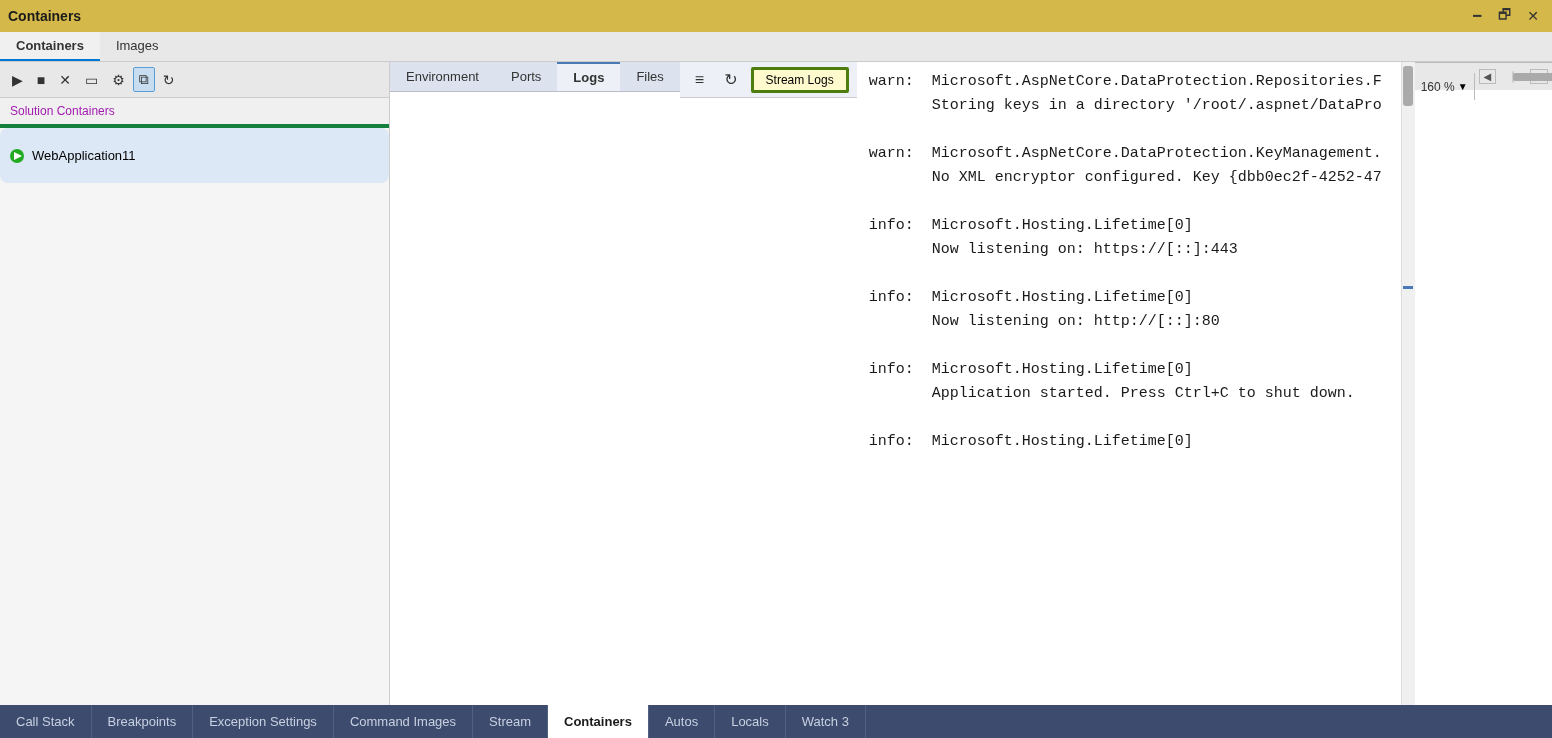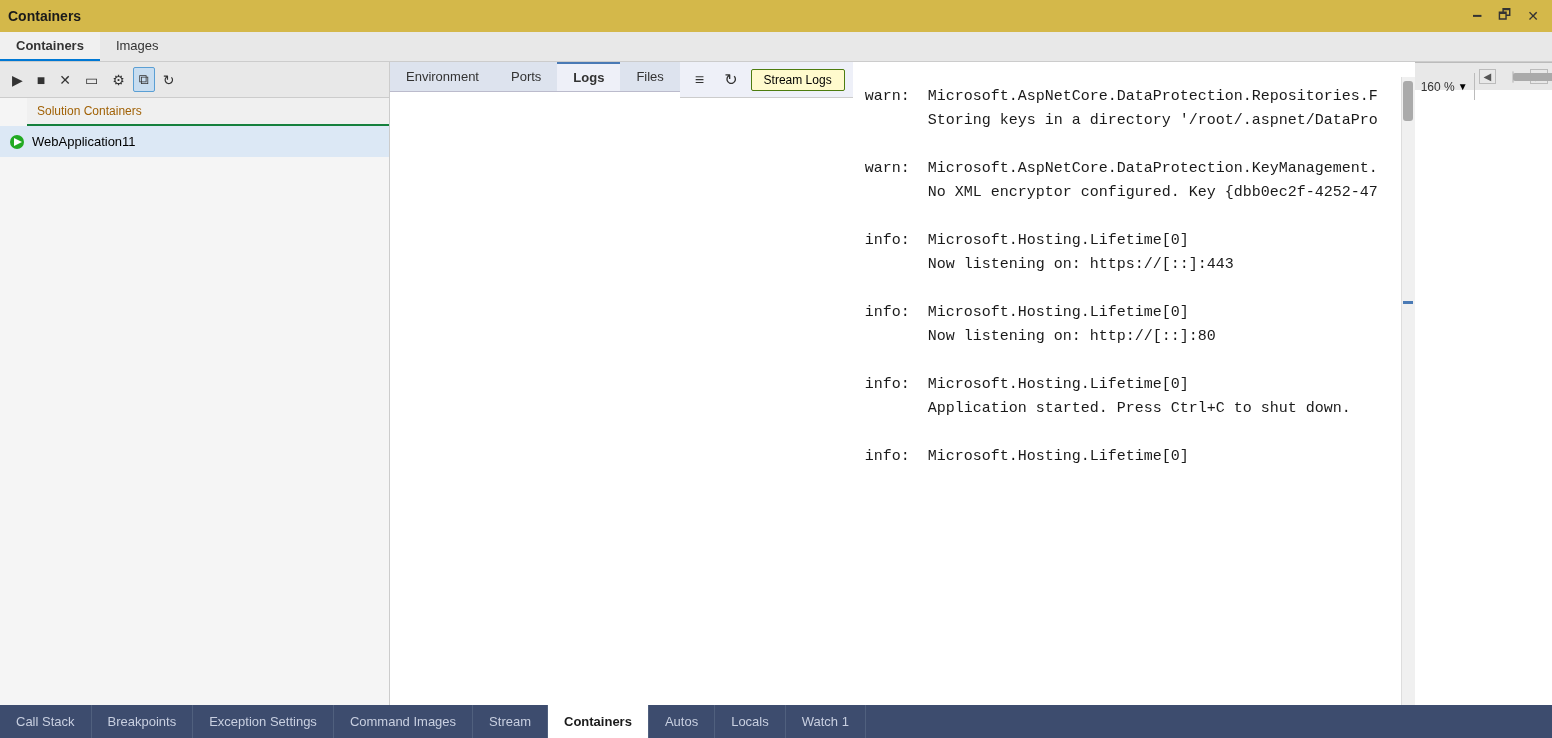--- a/index.html
+++ b/index.html
@@ -111,35 +111,35 @@
     }
     .toolbar-btn.active-btn {
       background: #c8ddf0;
       border-color: #5a9fd4;
     }
 
     
     .solution-label {
       padding: 6px 10px;
       font-size: 12px;
-      color: #a16207;
+      color: #a21caf;
       background: #f0f0f0;
-      border-bottom: 2px solid #15803d;
-      margin-left: 27px;
+      border-bottom: 4px solid #15803d;
     }
 
     
     .container-item {
       display: flex;
       align-items: center;
       gap: 8px;
-      padding: 8px 10px;
+      padding: 20px 10px;
       background: #dce8f5;
       cursor: pointer;
       font-size: 13px;
+      border-radius: 8px;
     }
     .container-item .dot {
       width: 14px;
       height: 14px;
       border-radius: 50%;
       background: #22aa22;
       display: flex;
       align-items: center;
       justify-content: center;
       flex-shrink: 0;
@@ -201,21 +201,21 @@
       background: none;
       border: 1px solid transparent;
       cursor: pointer;
       padding: 3px 6px;
       font-size: 14px;
       color: #333;
       border-radius: 2px;
     }
     .stream-logs-btn {
       background: #fffacd;
-      border: 1px solid #4d7c0f;
+      border: 3px solid #4d7c0f;
       padding: 3px 12px;
       font-size: 12px;
       cursor: pointer;
       border-radius: 2px;
     }
 
     
     .log-content {
       flex: 1;
       overflow-y: auto;
@@ -230,21 +230,20 @@
       line-height: 1.6;
       white-space: pre;
       color: #1a1a1a;
     }
 
     
     .log-wrapper {
       display: flex;
       flex: 1;
       overflow: hidden;
-      margin-top: 15px;
     }
     .log-scrollbar {
       width: 14px;
       background: #f0f0f0;
       border-left: 1px solid #ddd;
       display: flex;
       flex-direction: column;
       align-items: center;
       flex-shrink: 0;
     }
@@ -454,16 +453,16 @@
   <div class="status-tabs" id="status-tabs">
 
   <div class="status-tab">Call Stack</div>
       <div class="status-tab">Breakpoints</div>
       <div class="status-tab">Exception Settings</div>
       <div class="status-tab">Command Images</div>
       <div class="status-tab">Stream</div>
       <div class="status-tab active">Containers</div>
       <div class="status-tab">Autos</div>
       <div class="status-tab">Locals</div>
-      <div class="status-tab">Watch 1</div>
+      <div class="status-tab">Watch 3</div>
     </div>
 
 </div>
 
 </body></html>

